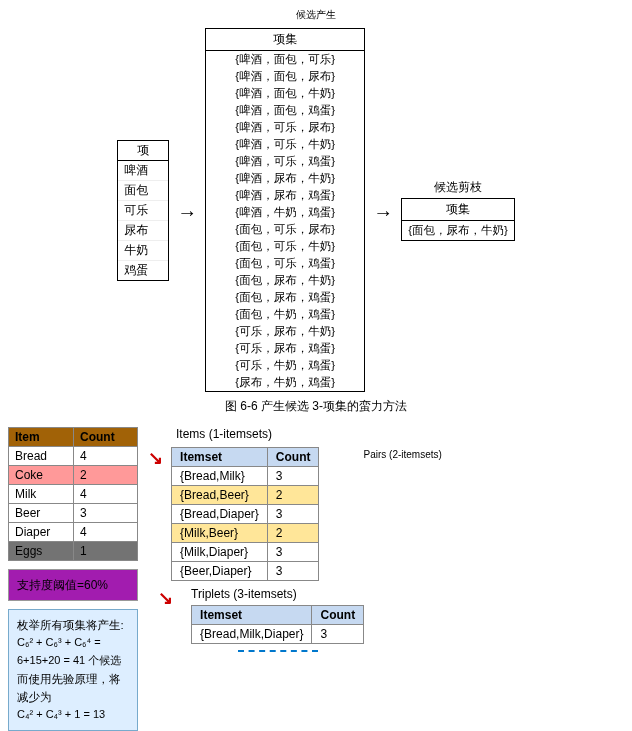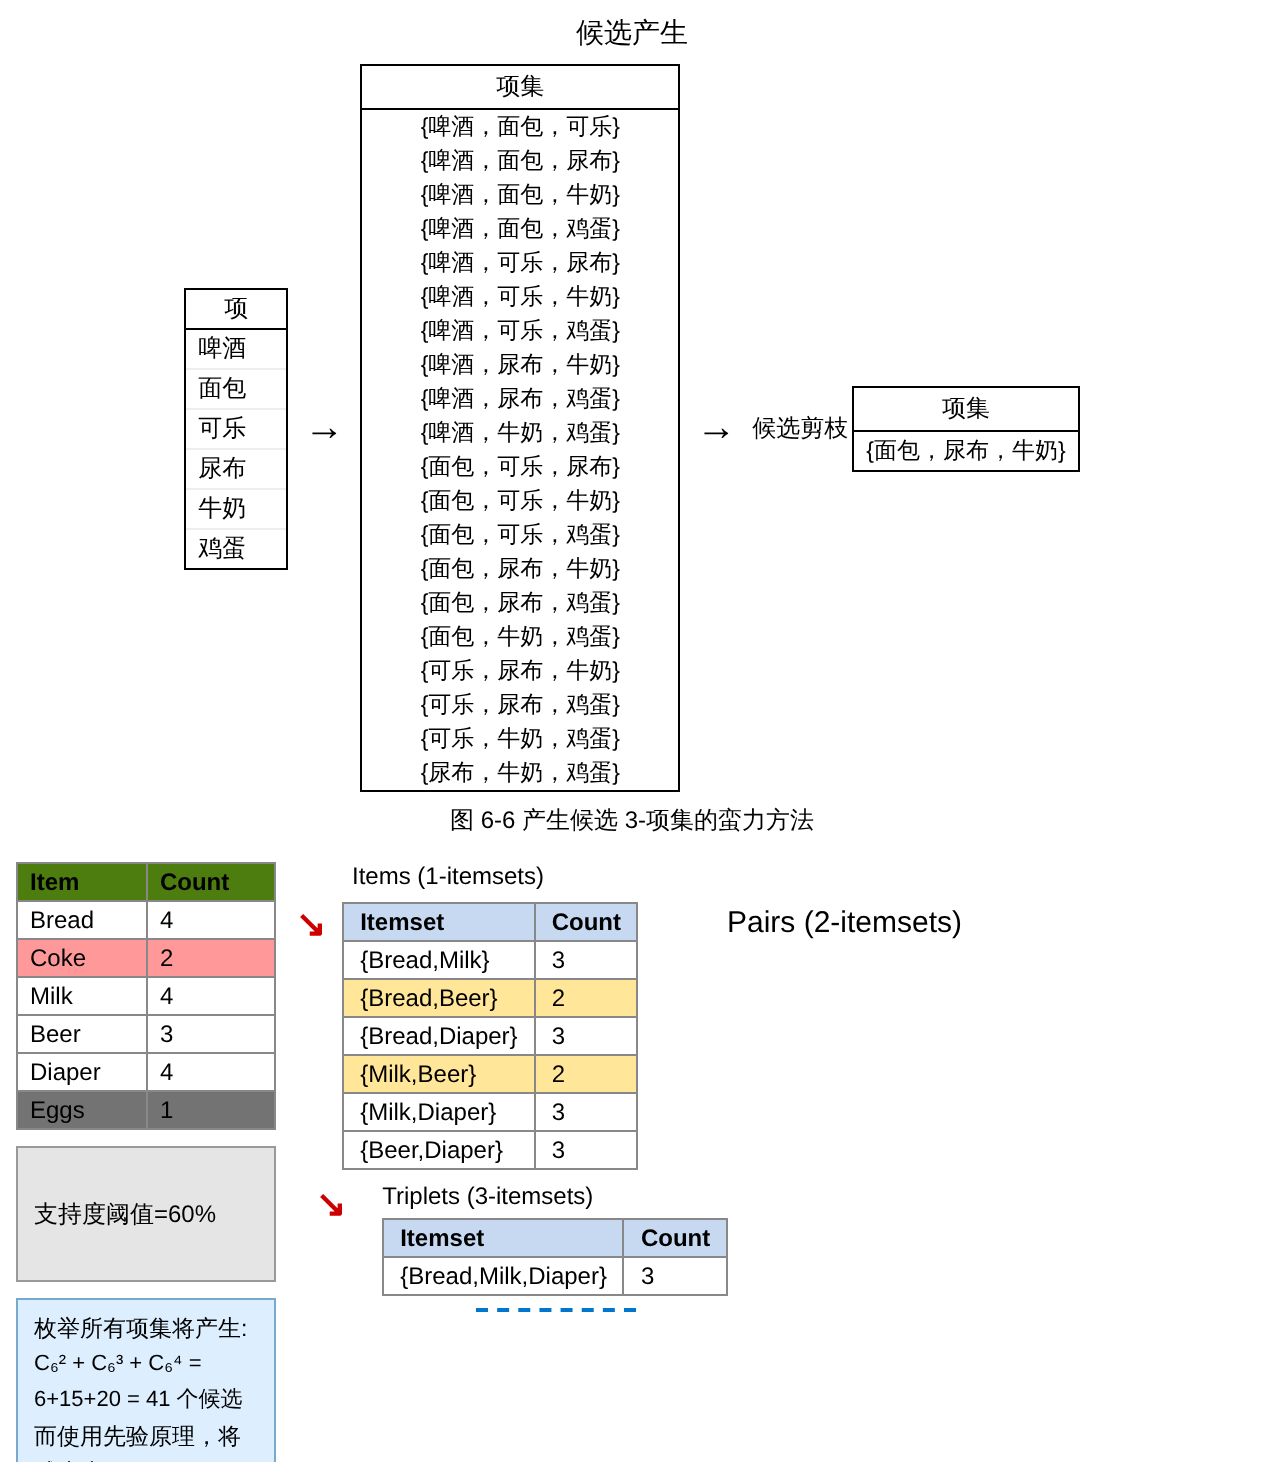--- a/index.html
+++ b/index.html
@@ -18,21 +18,21 @@
       position: relative;
       width: 100%;
       padding: 8px 0 4px 0;
       display: flex;
       flex-direction: column;
       align-items: center;
     }
 
     .title-center {
       text-align: center;
-      font-size: 14px;
+      font-size: 10px;
       margin-bottom: 6px;
     }
 
     .diagram-row {
       display: flex;
       align-items: center;
       justify-content: center;
       gap: 8px;
       width: 100%;
       padding: 0 10px;
@@ -72,21 +72,21 @@
     }
     .itemsets-box .box-row {
       text-align: center;
       padding: 1px 6px;
       font-size: 11.5px;
     }
 
     
     .pruned-box-container {
       display: flex;
-      flex-direction: row;
+      flex-direction: column;
       align-items: center;
       gap: 2px;
     }
     .pruned-label {
       font-size: 12px;
       text-align: center;
     }
     .pruned-box {
       border: 1px solid #000;
       min-width: 110px;
@@ -139,29 +139,29 @@
       border-collapse: collapse;
       width: 100%;
     }
     .item-count-table th, .item-count-table td {
       border: 1px solid #888;
       padding: 2px 6px;
       text-align: left;
       font-size: 12px;
     }
     .item-count-table th {
-      background: #4d7c0f;
+      background: #a16207;
       font-weight: bold;
     }
 
     
     .yellow-box {
-      background: #e5e5e5;
+      background: #a21caf;
       border: 1px solid #999;
-      padding: 24px 8px;
+      padding: 6px 8px;
       font-size: 12px;
       line-height: 1.5;
     }
 
     
     .blue-box {
       background: #ddeeff;
       border: 1px solid #77aacc;
       padding: 6px 8px;
       font-size: 11.5px;
@@ -345,21 +345,21 @@
               <td>3</td>
             </tr>
             <tr>
               <td>{Beer,Diaper}</td>
               <td>3</td>
             </tr>
           </tbody>
         </table>
       </div>
 
-      <div style="font-size:15px; white-space:nowrap; padding-top:2px;padding-left:36px;">Pairs (2-itemsets)</div>
+      <div style="font-size:10px; white-space:nowrap; padding-top:2px;padding-left:36px;">Pairs (2-itemsets)</div>
     </div>
 
     <div style="display:flex; gap:8px; align-items:flex-start; margin-left:10px;">
       <div style="display:flex; flex-direction:column; align-items:center; padding-top:2px;">
         <div style="color:#cc0000; font-size:18px; font-weight:bold; line-height:1;">↘</div>
       </div>
 
       <div style="display:flex; flex-direction:column; gap:2px; margin-left:10px;">
         <div style="font-size:12px; white-space:nowrap; margin-bottom:2px;">Triplets (3-itemsets)</div>
         <table class="data-table">

